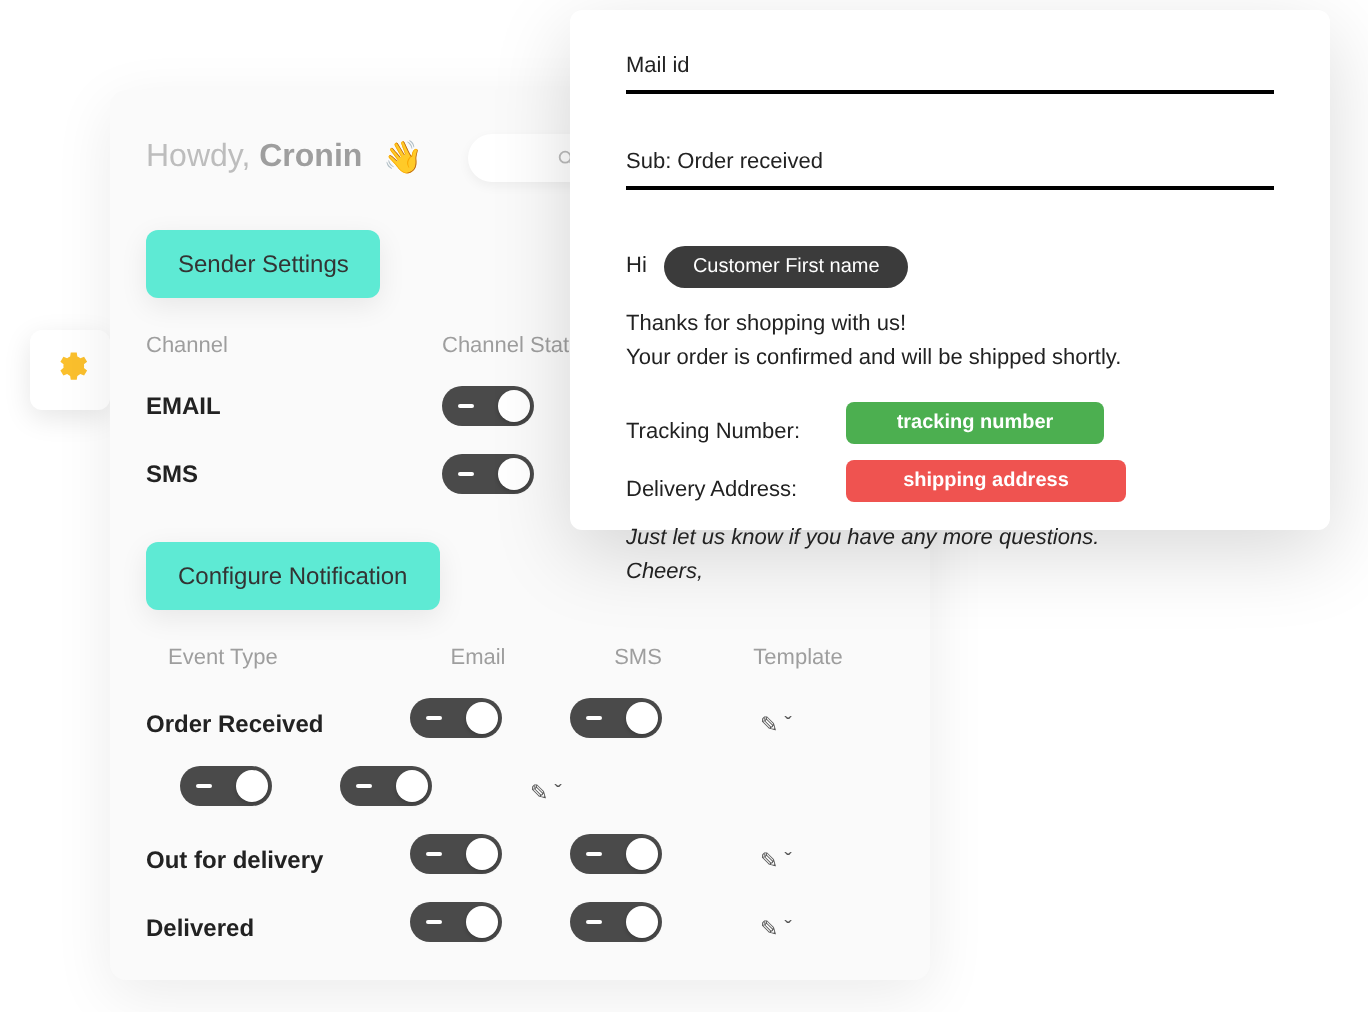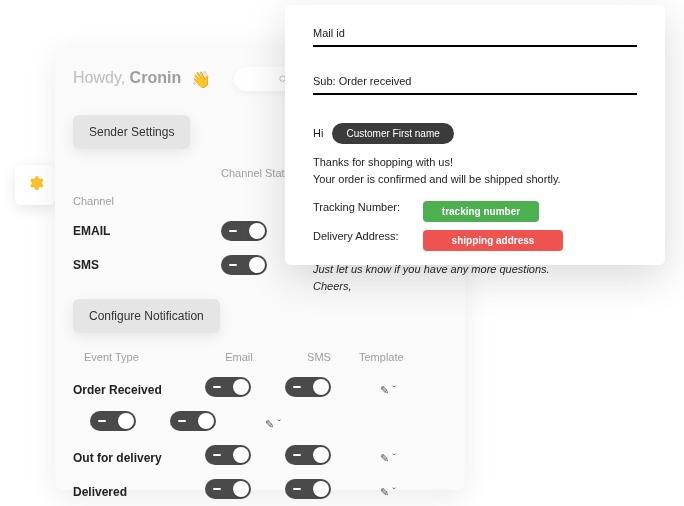--- a/index.html
+++ b/index.html
@@ -42,38 +42,38 @@
     background: #fff;
     border-radius: 999px;
     width: 100px;
     height: 24px;
     margin-left: 18px;
     box-shadow: 0 2px 6px rgba(0,0,0,0.05);
     vertical-align: middle;
   }
   .search-pill svg { width: 11px; height: 11px; stroke: #bbb; fill: none; stroke-width: 2; }
   .section-btn {
-    background: #e5e5e5;
+    background: #5eead4;
     border: none;
     border-radius: 6px;
     padding: 10px 16px;
     margin-top: 24px;
     font-size: 12px;
     font-weight: 500;
     box-shadow: 0 4px 14px rgba(0,0,0,0.08);
     cursor: pointer;
     color:#333;
   }
   .col-headers {
     display: flex;
     margin-top: 18px;
     color: #9e9e9e;
     font-size: 11px;
   }
-  .ch-channel { width: 148px; margin-top: 28px; }
+  .ch-channel { width: 148px; }
   .ch-status { flex: 1; }
   .channel-row {
     display: flex;
     align-items: center;
     margin-top: 14px;
   }
   .channel-label { width: 148px; font-size: 12px; font-weight: 700; color: #222; }
   .toggle {
     position: relative;
     width: 46px;
@@ -105,21 +105,21 @@
   .events-header {
     display: flex;
     margin-top: 18px;
     color: #9e9e9e;
     font-size: 11px;
     margin-left: 11px;
   }
   .eh-event { width: 115px; }
   .eh-email { width: 80px; text-align: center; }
   .eh-sms { width: 80px; text-align: center; }
-  .eh-template { width: 80px; text-align: left; }
+  .eh-template { width: 80px; text-align: center; }
   .event-row {
     display: flex;
     align-items: flex-end;
     margin-top: 14px;
   }
   .event-label { width: 115px; font-size: 12px; font-weight: 700; color: #222; }
   .tcell { width: 80px; display:flex; justify-content:center; }
   .template-icon {
     width: 80px;
     display:flex;
@@ -167,30 +167,30 @@
     display: inline-block;
     background: #3b3b3b;
     color: #fff;
     border-radius: 999px;
     padding: 5px 14px;
     font-size: 10px;
     font-weight: 500;
     margin-left: 6px;
   }
   .pv-body { line-height: 1.5; margin-bottom: 14px; }
-  .pv-row { display:flex; align-items:flex-start; margin-bottom:8px; }
+  .pv-row { display:flex; align-items:flex-end; margin-bottom:8px; }
   .pv-row .k { width: 110px; }
   .pill-green {
     background: #4caf50;
     color: #fff;
     border-radius: 4px;
     padding: 5px 0;
     font-size: 10px;
     font-weight: 600;
-    width: 116px;
+    width: 129px;
     text-align:center;
   }
   .pill-red {
     background: #ef5350;
     color: #fff;
     border-radius: 4px;
     padding: 5px 0;
     font-size: 10px;
     font-weight: 600;
     width: 140px;

